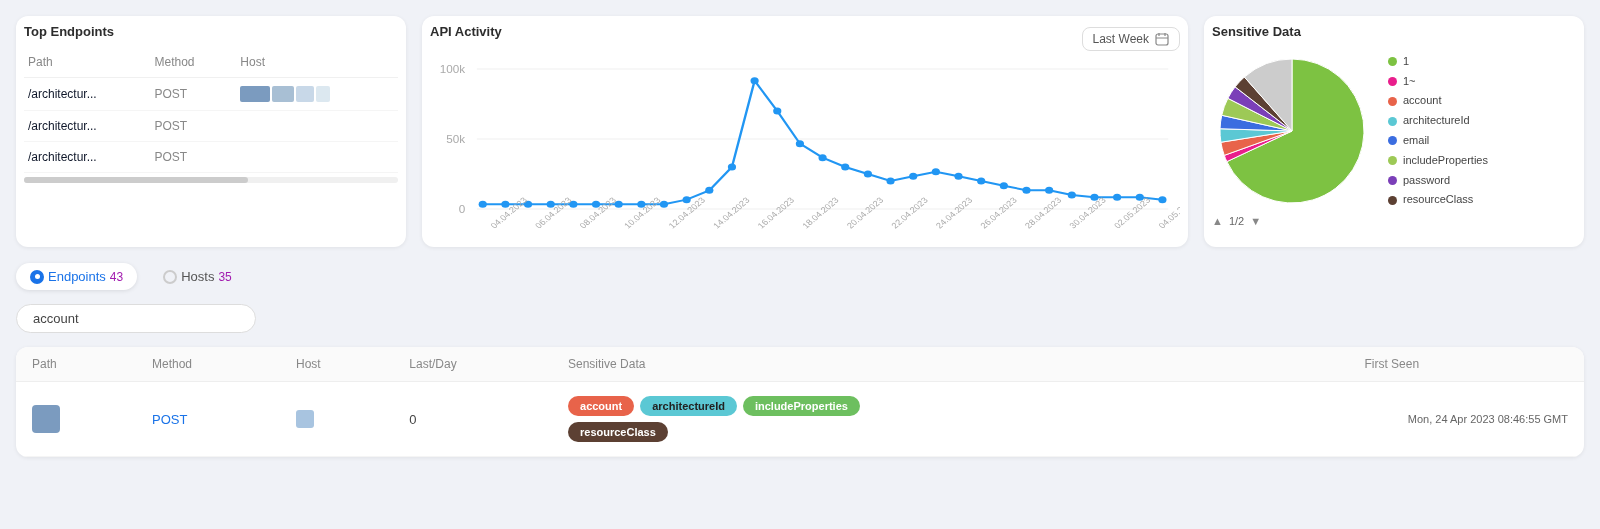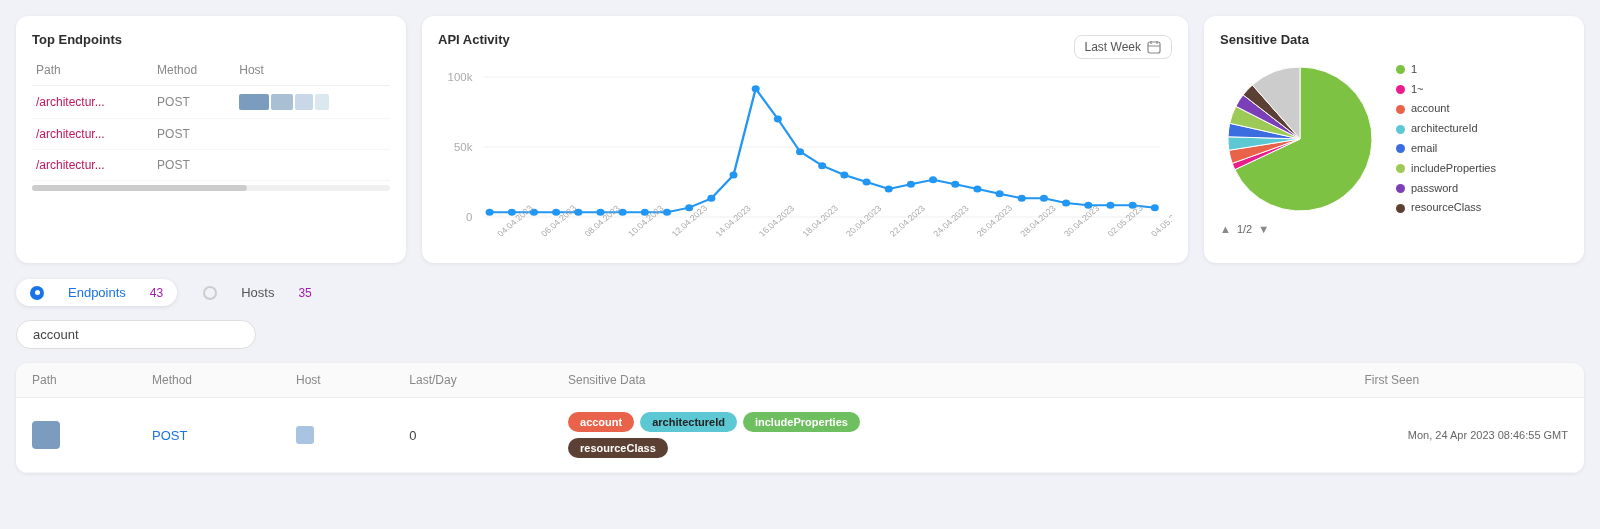--- a/index.html
+++ b/index.html
@@ -12,21 +12,21 @@
 
     .top-section {
       display: flex;
       gap: 16px;
       margin-bottom: 16px;
     }
 
     .card {
       background: #fff;
       border-radius: 12px;
-      padding: 16px;
+      padding: 8px;
       box-shadow: 0 1px 4px rgba(0,0,0,0.07);
     }
 
     .card-top-endpoints {
       width: 390px;
       flex-shrink: 0;
     }
 
     .card-api-activity {
       flex: 1;
@@ -56,21 +56,21 @@
       font-weight: 500;
       padding: 4px 8px 8px 4px;
       border-bottom: 1px solid #f0f0f0;
     }
     .endpoints-table td {
       padding: 8px 4px;
       border-bottom: 1px solid #f5f5f5;
       color: #444;
     }
     .endpoints-table td:first-child {
-      color: #be185d;
+      color: #0f172a;
       font-size: 12px;
     }
     .endpoints-table td:nth-child(2) {
       color: #888;
     }
     .host-bar-container {
       display: flex;
       gap: 2px;
       align-items: center;
     }
@@ -172,21 +172,21 @@
     
     .filter-tabs {
       display: flex;
       gap: 12px;
       margin-bottom: 14px;
       align-items: center;
     }
     .filter-tab {
       display: flex;
       align-items: center;
-      gap: 24px;
+      gap: 4px;
       padding: 6px 14px;
       border-radius: 20px;
       cursor: pointer;
       font-size: 13px;
       font-weight: 500;
       color: #555;
       background: transparent;
       border: none;
     }
     .filter-tab.active {

